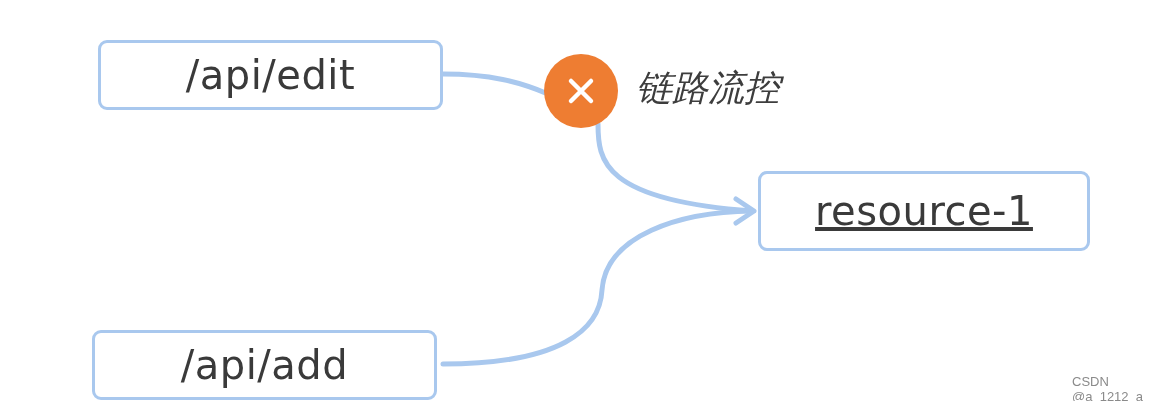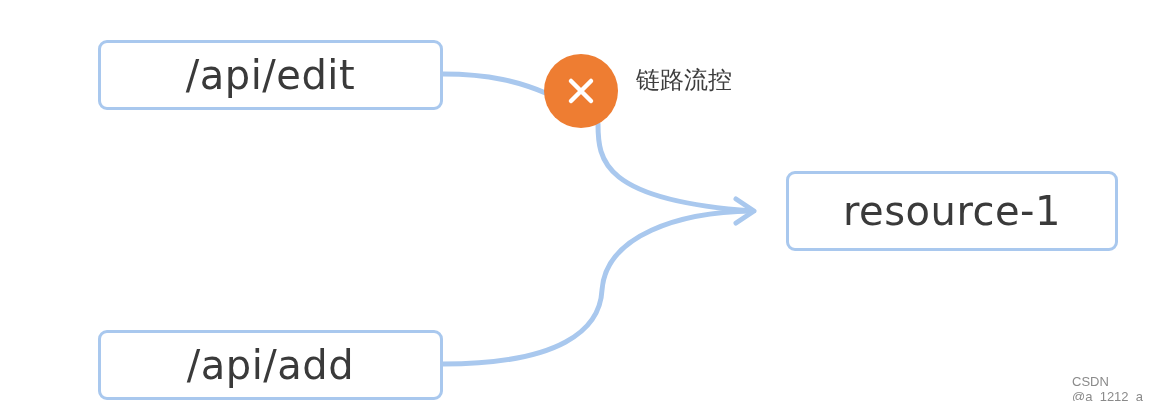--- a/index.html
+++ b/index.html
@@ -5,28 +5,28 @@
     html, body { margin: 0; padding: 0; background: #ffffff; }
     body { width: 1166px; height: 401px; position: relative; overflow: hidden; font-family: "DejaVu Sans", "Liberation Sans", sans-serif; }
     .edges { position: absolute; left: 0; top: 0; width: 1166px; height: 401px; }
     .node {
       position: absolute; box-sizing: border-box;
       border: 3px solid #a9c8ee; border-radius: 9px; background: #ffffff;
       display: flex; align-items: center; justify-content: center;
       color: #3a3a3a; font-size: 40px; letter-spacing: 0.5px;
     }
     #node-edit { left: 98px; top: 40px; width: 345px; height: 70px; }
-    #node-add { left: 98px; top: 330px; width: 345px; height: 70px; }
-    #node-res { left: 786px; top: 171px; width: 332px; height: 80px; }
+    #node-add { left: 92px; top: 330px; width: 345px; height: 70px; }
+    #node-res { left: 758px; top: 171px; width: 332px; height: 80px; text-decoration: underline; }
     .block {
       position: absolute; left: 544px; top: 54px; width: 74px; height: 74px;
       border-radius: 50%; background: #ee7d32;
       display: flex; align-items: center; justify-content: center;
     }
-    .block-label { position: absolute; left: 636px; top: 64px; font-size: 24px; color: #3d3d3d; }
+    .block-label { position: absolute; left: 636px; top: 64px; font-size: 36px; color: #3d3d3d; font-style: italic; }
     .watermark { position: absolute; left: 1072px; top: 374px; font-size: 13px; color: #8a8a8a; font-family: "Liberation Sans", sans-serif; }
   </style>
 </head>
 <body>
 
 <svg class="edges" viewBox="0 0 1166 401">
   <path d="M443 74 C 490 74, 520 82, 548 94" fill="none" stroke="#a9c8ee" stroke-width="5" stroke-linecap="round"></path>
   <path d="M598 124 C 598 160, 602 200, 752 211" fill="none" stroke="#a9c8ee" stroke-width="5" stroke-linecap="round"></path>
   <path d="M443 364 C 560 364, 600 330, 602 290 C 606 235, 680 212, 752 211" fill="none" stroke="#a9c8ee" stroke-width="5" stroke-linecap="round"></path>
   <path d="M736 199 L 754 211 L 736 223" fill="none" stroke="#a9c8ee" stroke-width="5" stroke-linecap="round" stroke-linejoin="round"></path>

